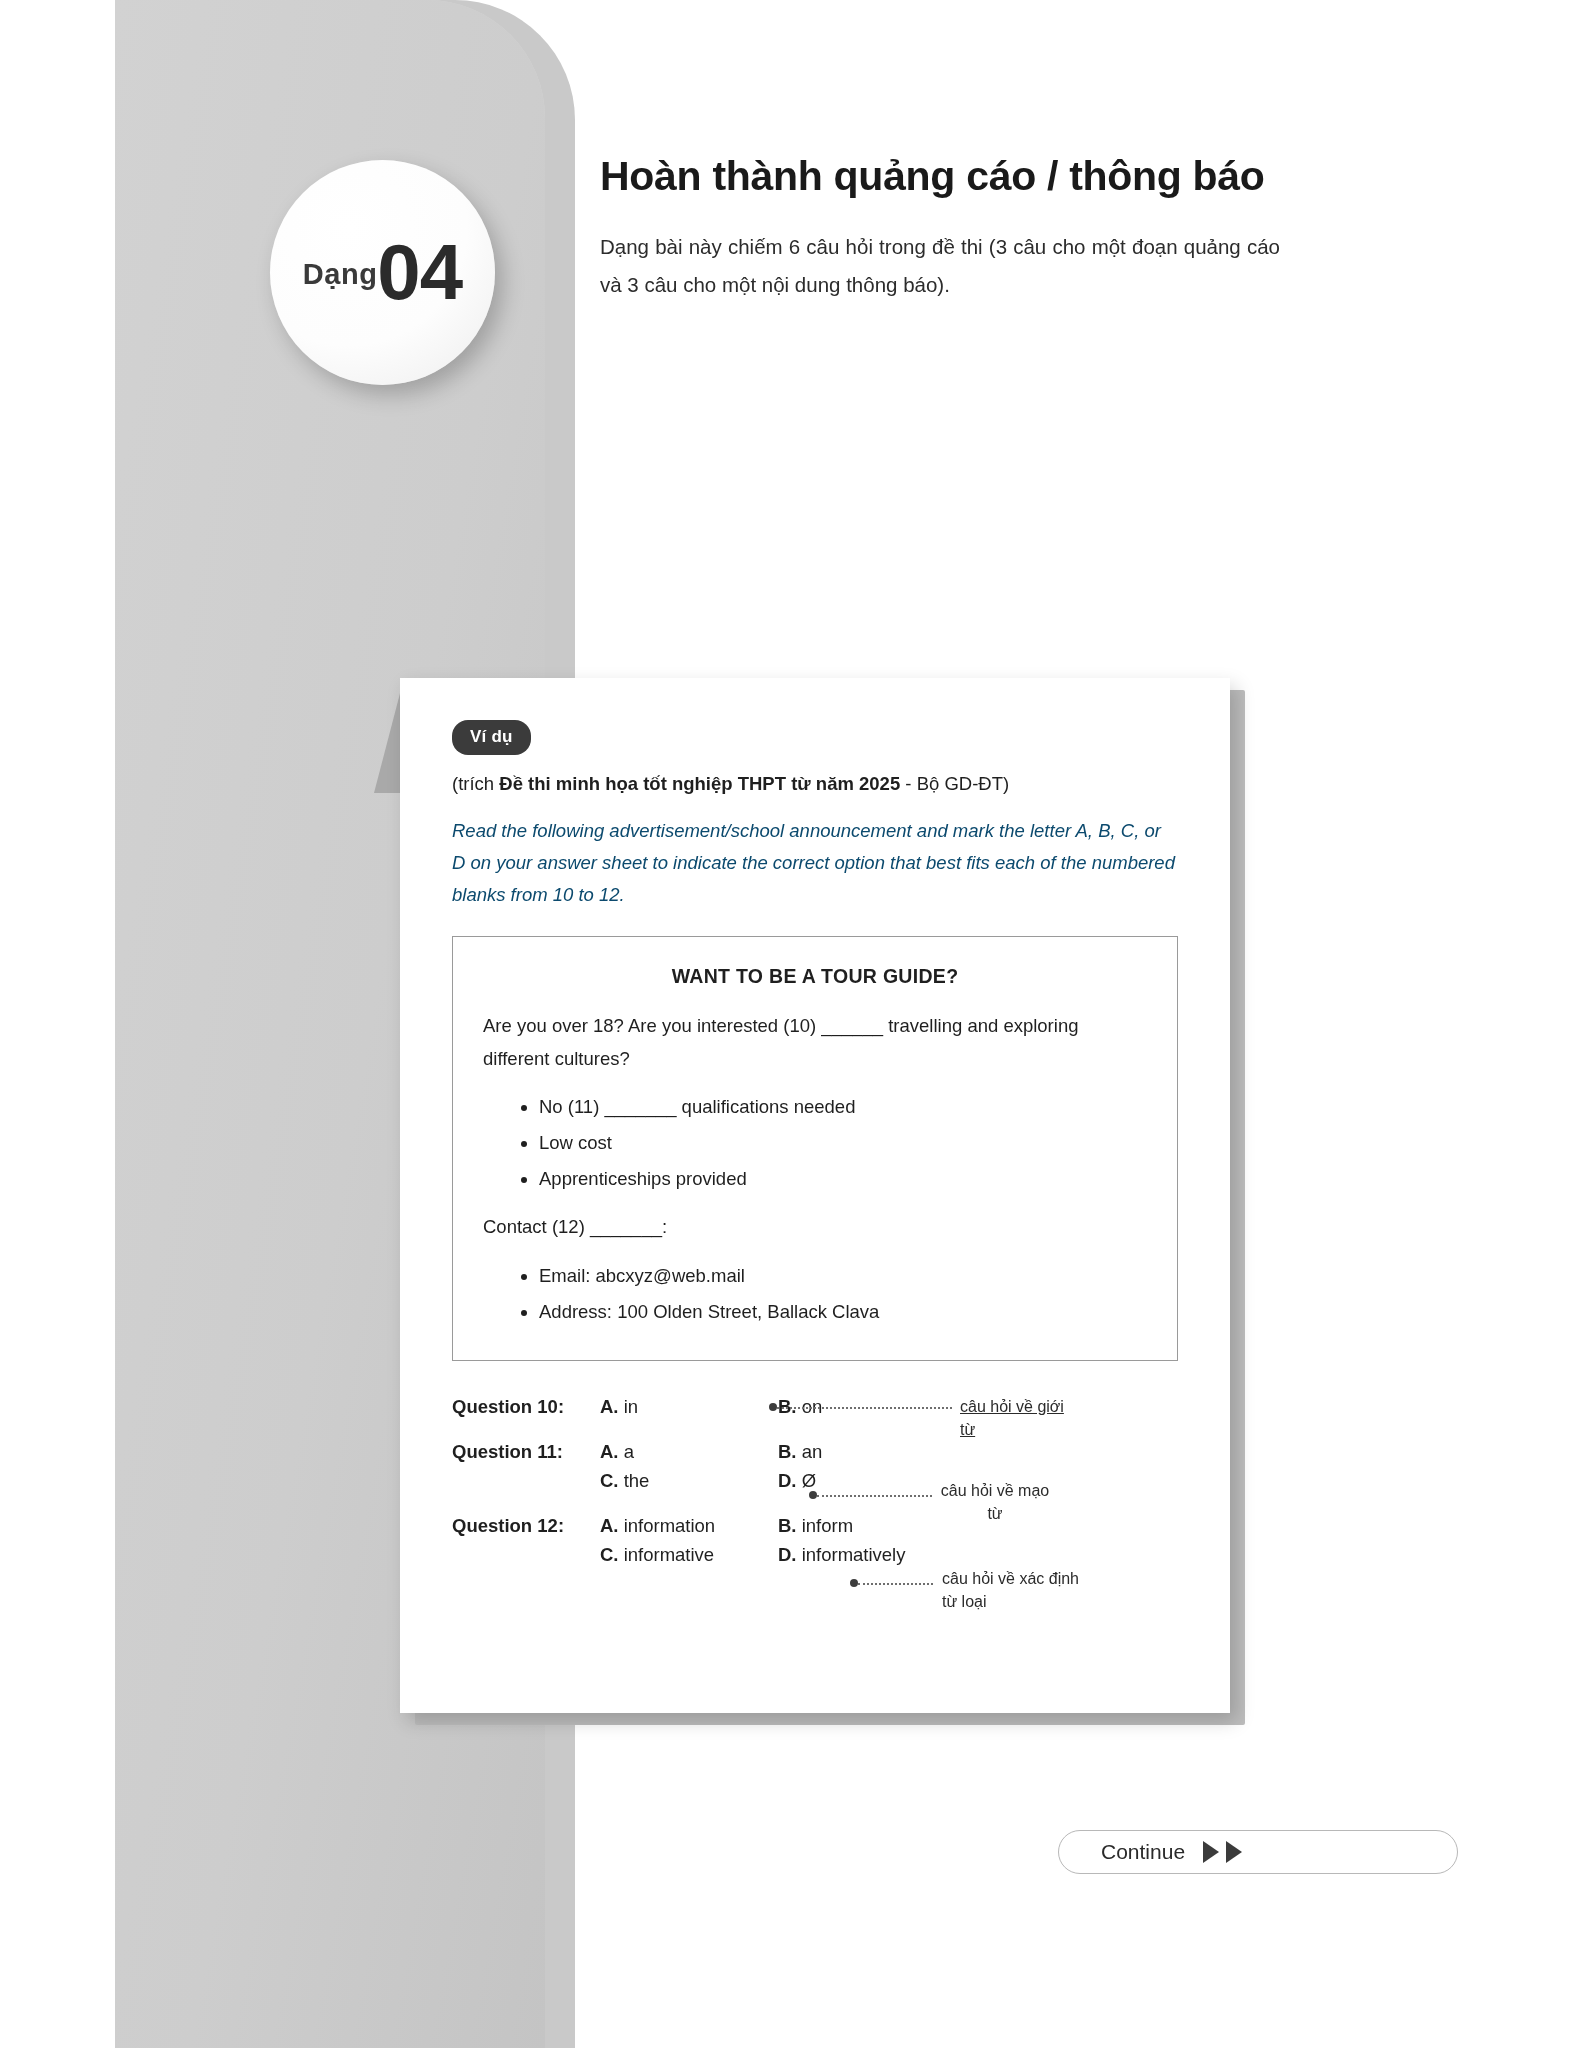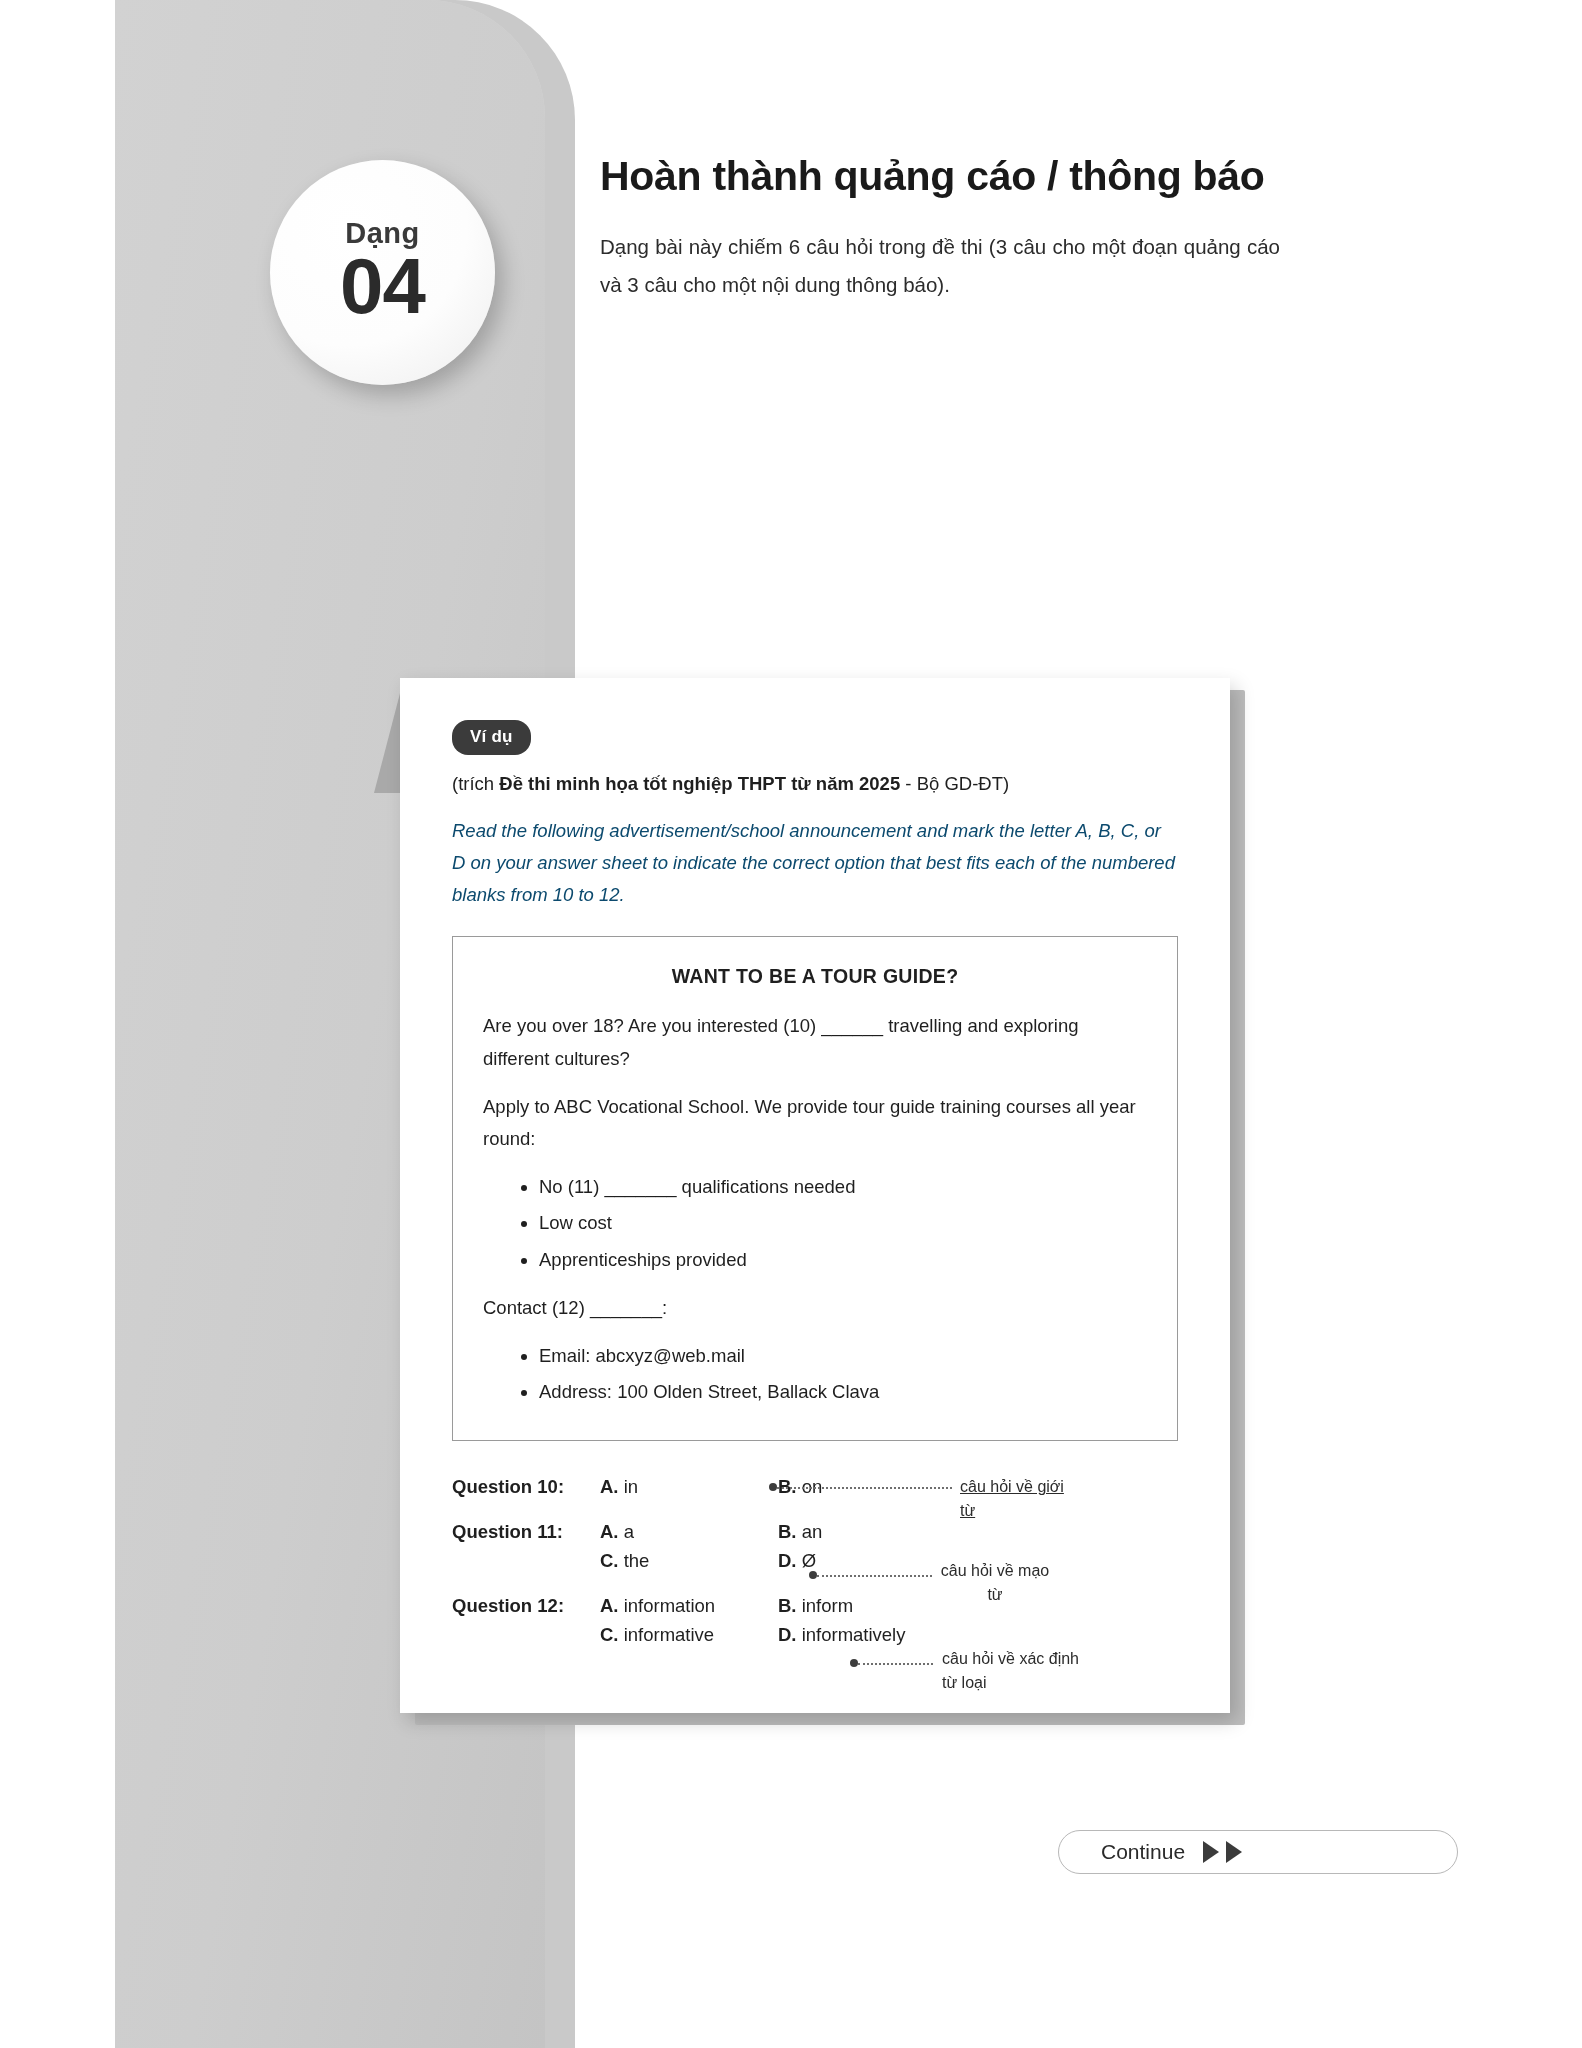--- a/index.html
+++ b/index.html
@@ -56,21 +56,21 @@
   .badge-circle {
     position: absolute;
     left: 0;
     top: 0;
     width: 225px;
     height: 225px;
     border-radius: 50%;
     background: radial-gradient(circle at 35% 30%, #ffffff 0%, #fdfdfd 55%, #ececec 100%);
     box-shadow: 8px 10px 22px rgba(0,0,0,0.22);
     display: flex;
-    flex-direction: column;
+    flex-direction: row;
     align-items: center;
     justify-content: center;
   }
   .badge-label {
     font-size: 29px;
     font-weight: 700;
     color: #3a3a3a;
     letter-spacing: 0.5px;
     margin-bottom: -4px;
   }
@@ -291,21 +291,20 @@
     <span class="vi-du-pill">Ví dụ</span>
 
     <p class="source-line"><span>(trích </span><b>Đề thi minh họa tốt nghiệp THPT từ năm 2025</b><span> - Bộ GD-ĐT)</span></p>
 
     <p class="rubric">Read the following advertisement/school announcement and mark the letter A, B, C, or D on your answer sheet to indicate the correct option that best fits each of the numbered blanks from 10 to 12.</p>
 
     
     <div class="ad-box">
       <div class="ad-title">WANT TO BE A TOUR GUIDE?</div>
       <p class="ad-p">Are you over 18? Are you interested (10) ______ travelling and exploring different cultures?</p>
-      <p class="ad-p">Apply to ABC Vocational School. We provide tour guide training courses all year round:</p>
       <ul class="ad-list">
         <li>No (11) _______ qualifications needed</li>
         <li>Low cost</li>
         <li>Apprenticeships provided</li>
       </ul>
       <p class="ad-p">Contact (12) _______:</p>
       <ul class="ad-list" style="margin-bottom:0;">
         <li>Email: abcxyz@web.mail</li>
         <li>Address: 100 Olden Street, Ballack Clava</li>
       </ul>

